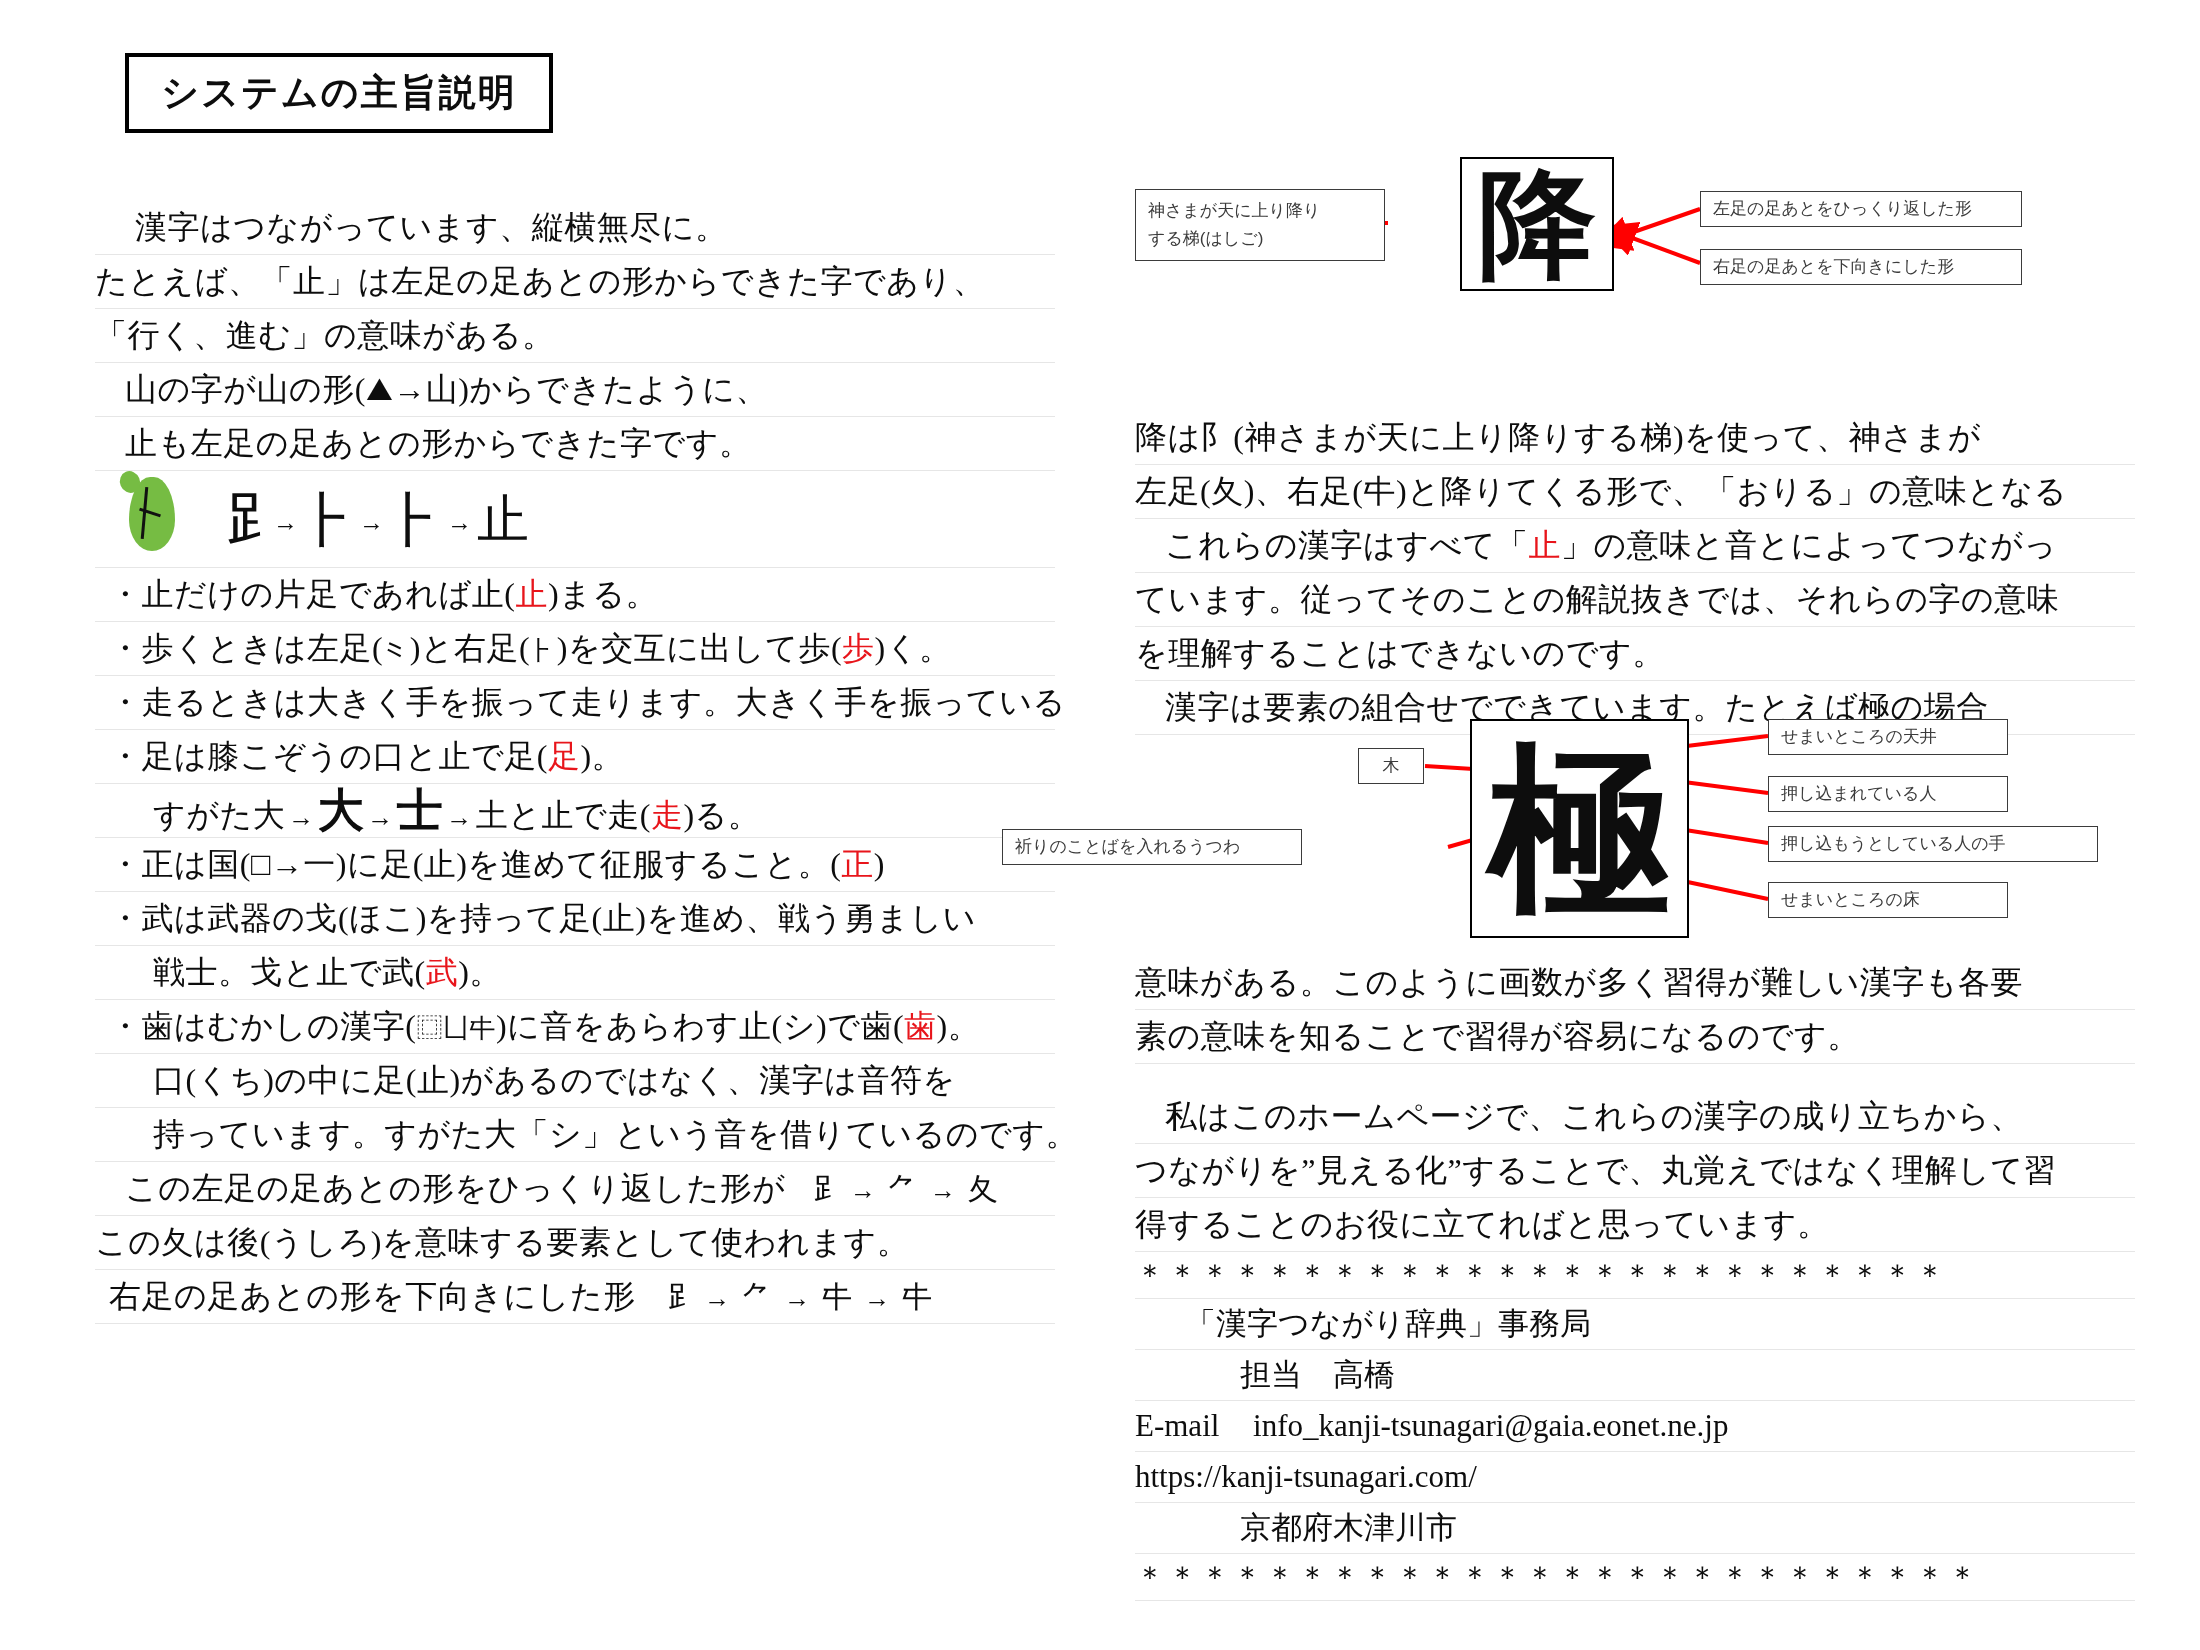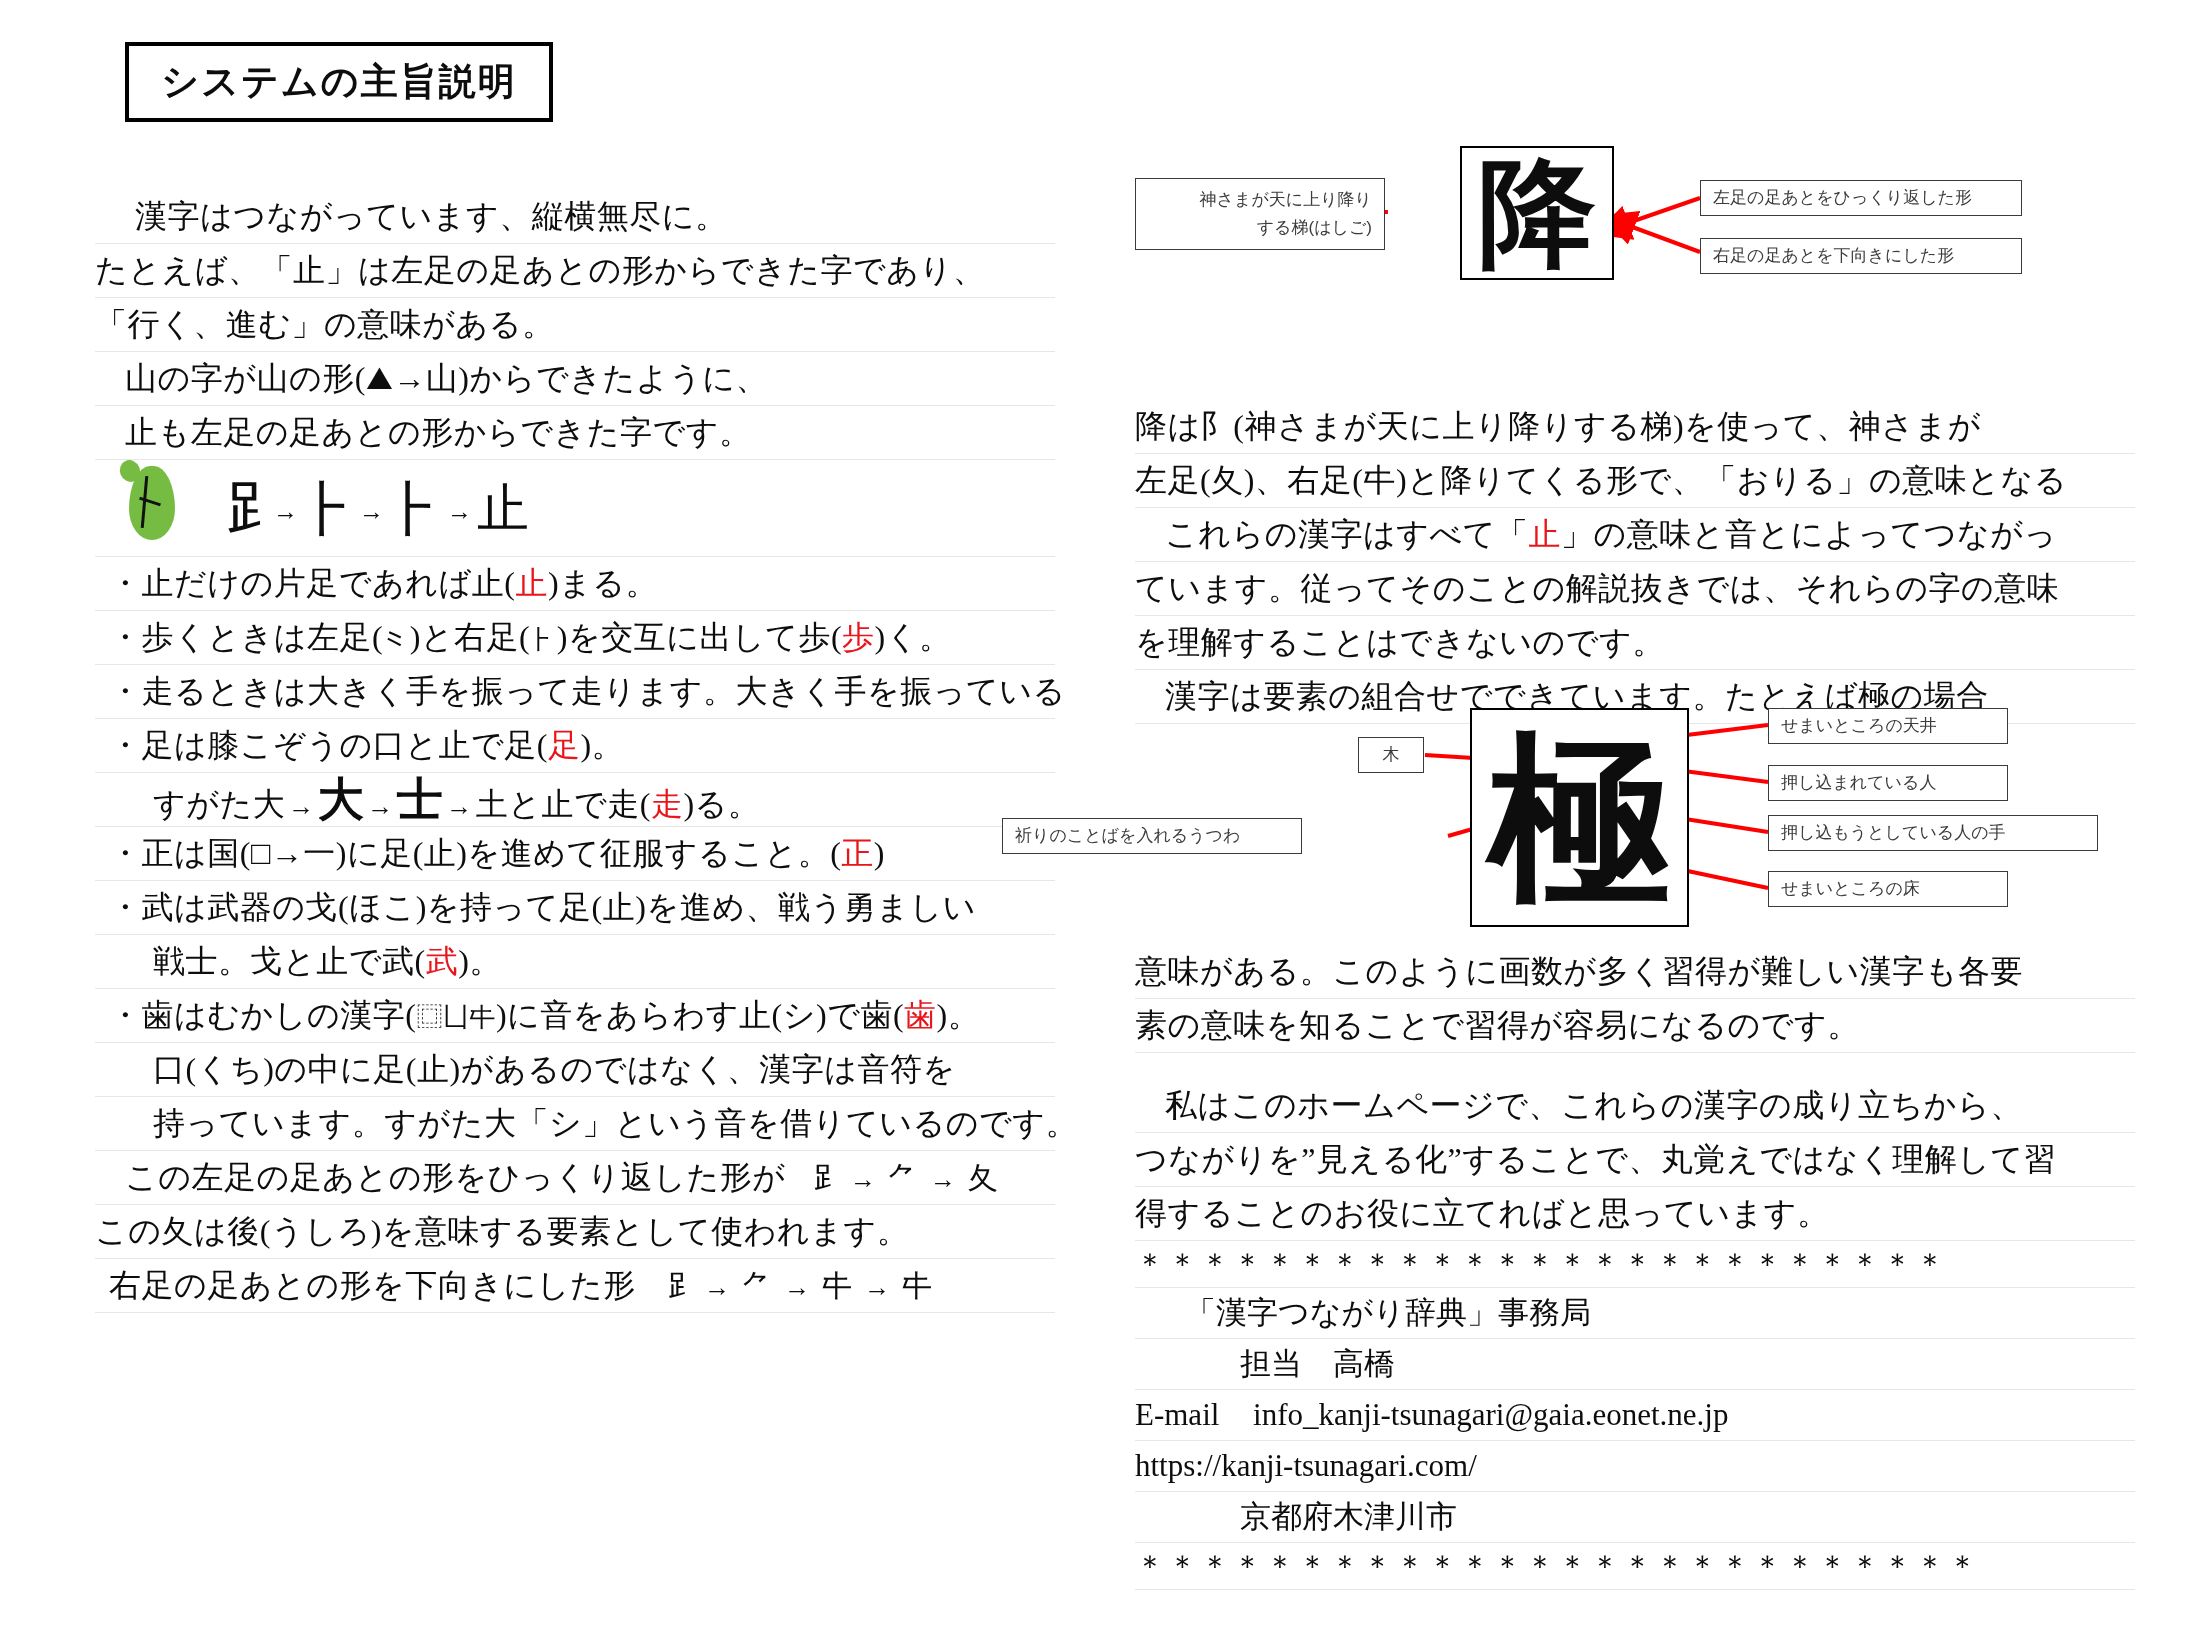--- a/index.html
+++ b/index.html
@@ -12,20 +12,21 @@
     width: 2200px;
     height: 1650px;
     position: relative;
     font-family: "Liberation Serif", "DejaVu Serif", serif;
     color: #0d0d0d;
     overflow: hidden;
   }
   .page {
     position: absolute;
     inset: 0;
+    margin-top: 11px;
   }
 
   
   .title-box {
     position: absolute;
     left: 125px;
     top: 42px;
     width: 420px;
     height: 72px;
     border: 4px solid #000;
@@ -276,21 +277,21 @@
       <defs>
         <marker id="ah" markerWidth="9" markerHeight="9" refX="7" refY="4.5" orient="auto">
           <polygon points="0,0 9,4.5 0,9" fill="#ff0000"></polygon>
         </marker>
       </defs>
       <line x1="188" y1="62" x2="128" y2="62" stroke="#ff0000" stroke-width="4" marker-end="url(#ah)"></line>
       <line x1="500" y1="48" x2="402" y2="82" stroke="#ff0000" stroke-width="4" marker-end="url(#ah)"></line>
       <line x1="500" y1="102" x2="408" y2="68" stroke="#ff0000" stroke-width="4" marker-end="url(#ah)"></line>
     </svg>
 
-    <div class="lbl two" style="left:-65px;top:28px;width:250px;text-align:right;">
+    <div class="lbl two" style="left:-65px;top:28px;width:250px;">
       <div>神さまが天に上り降り</div>
       <div>する梯(はしご)</div>
     </div>
 
     <div class="kanji-frame" style="left:260px;top:-4px;width:150px;height:130px;">
       <span style="font-size:118px">降</span>
     </div>
 
     <div class="lbl" style="left:500px;top:30px;width:322px;">左足の足あとをひっくり返した形</div>
     <div class="lbl" style="left:500px;top:88px;width:322px;">右足の足あとを下向きにした形</div>

